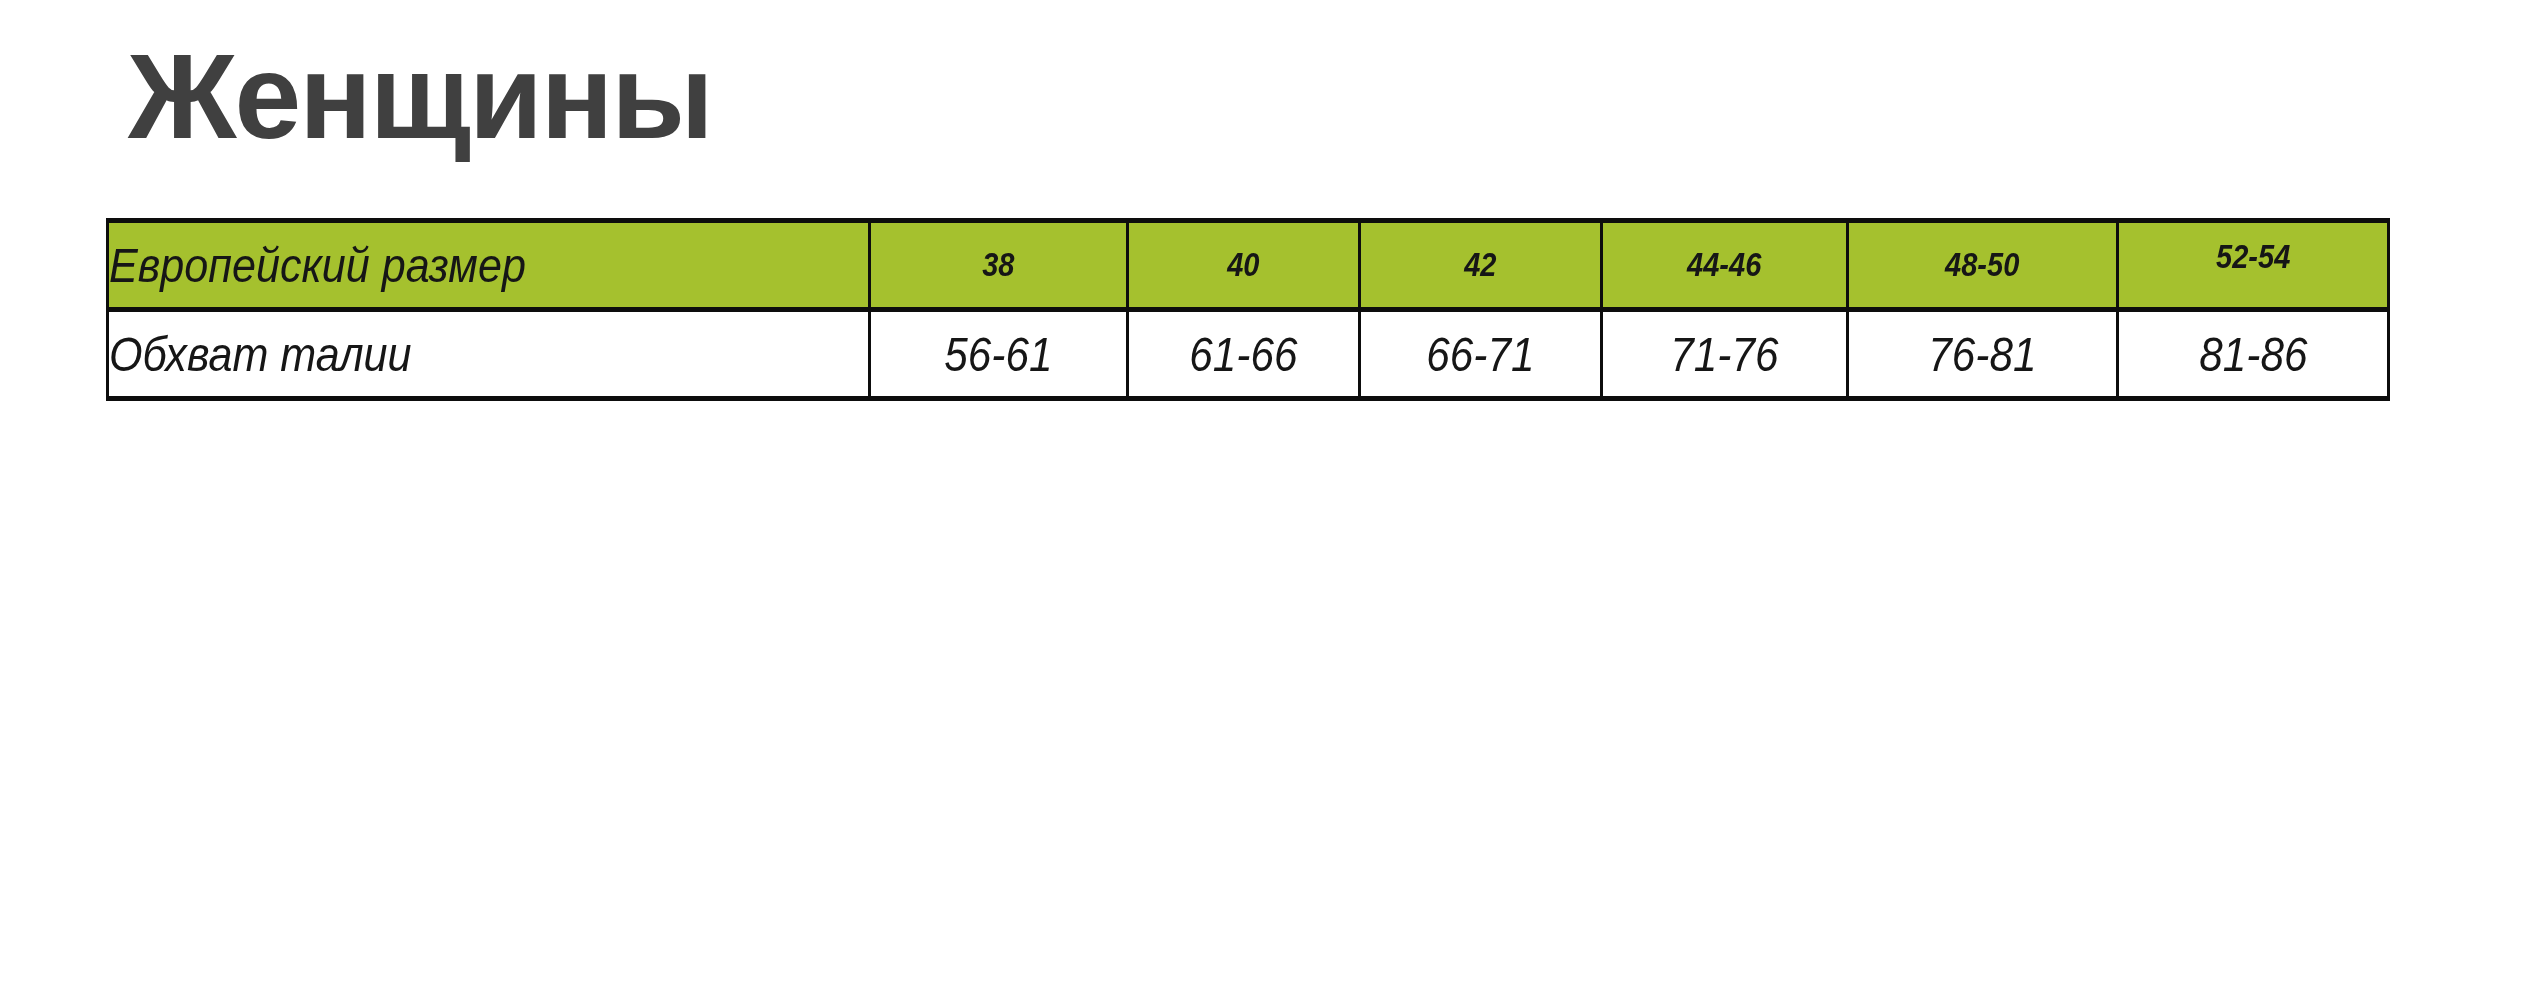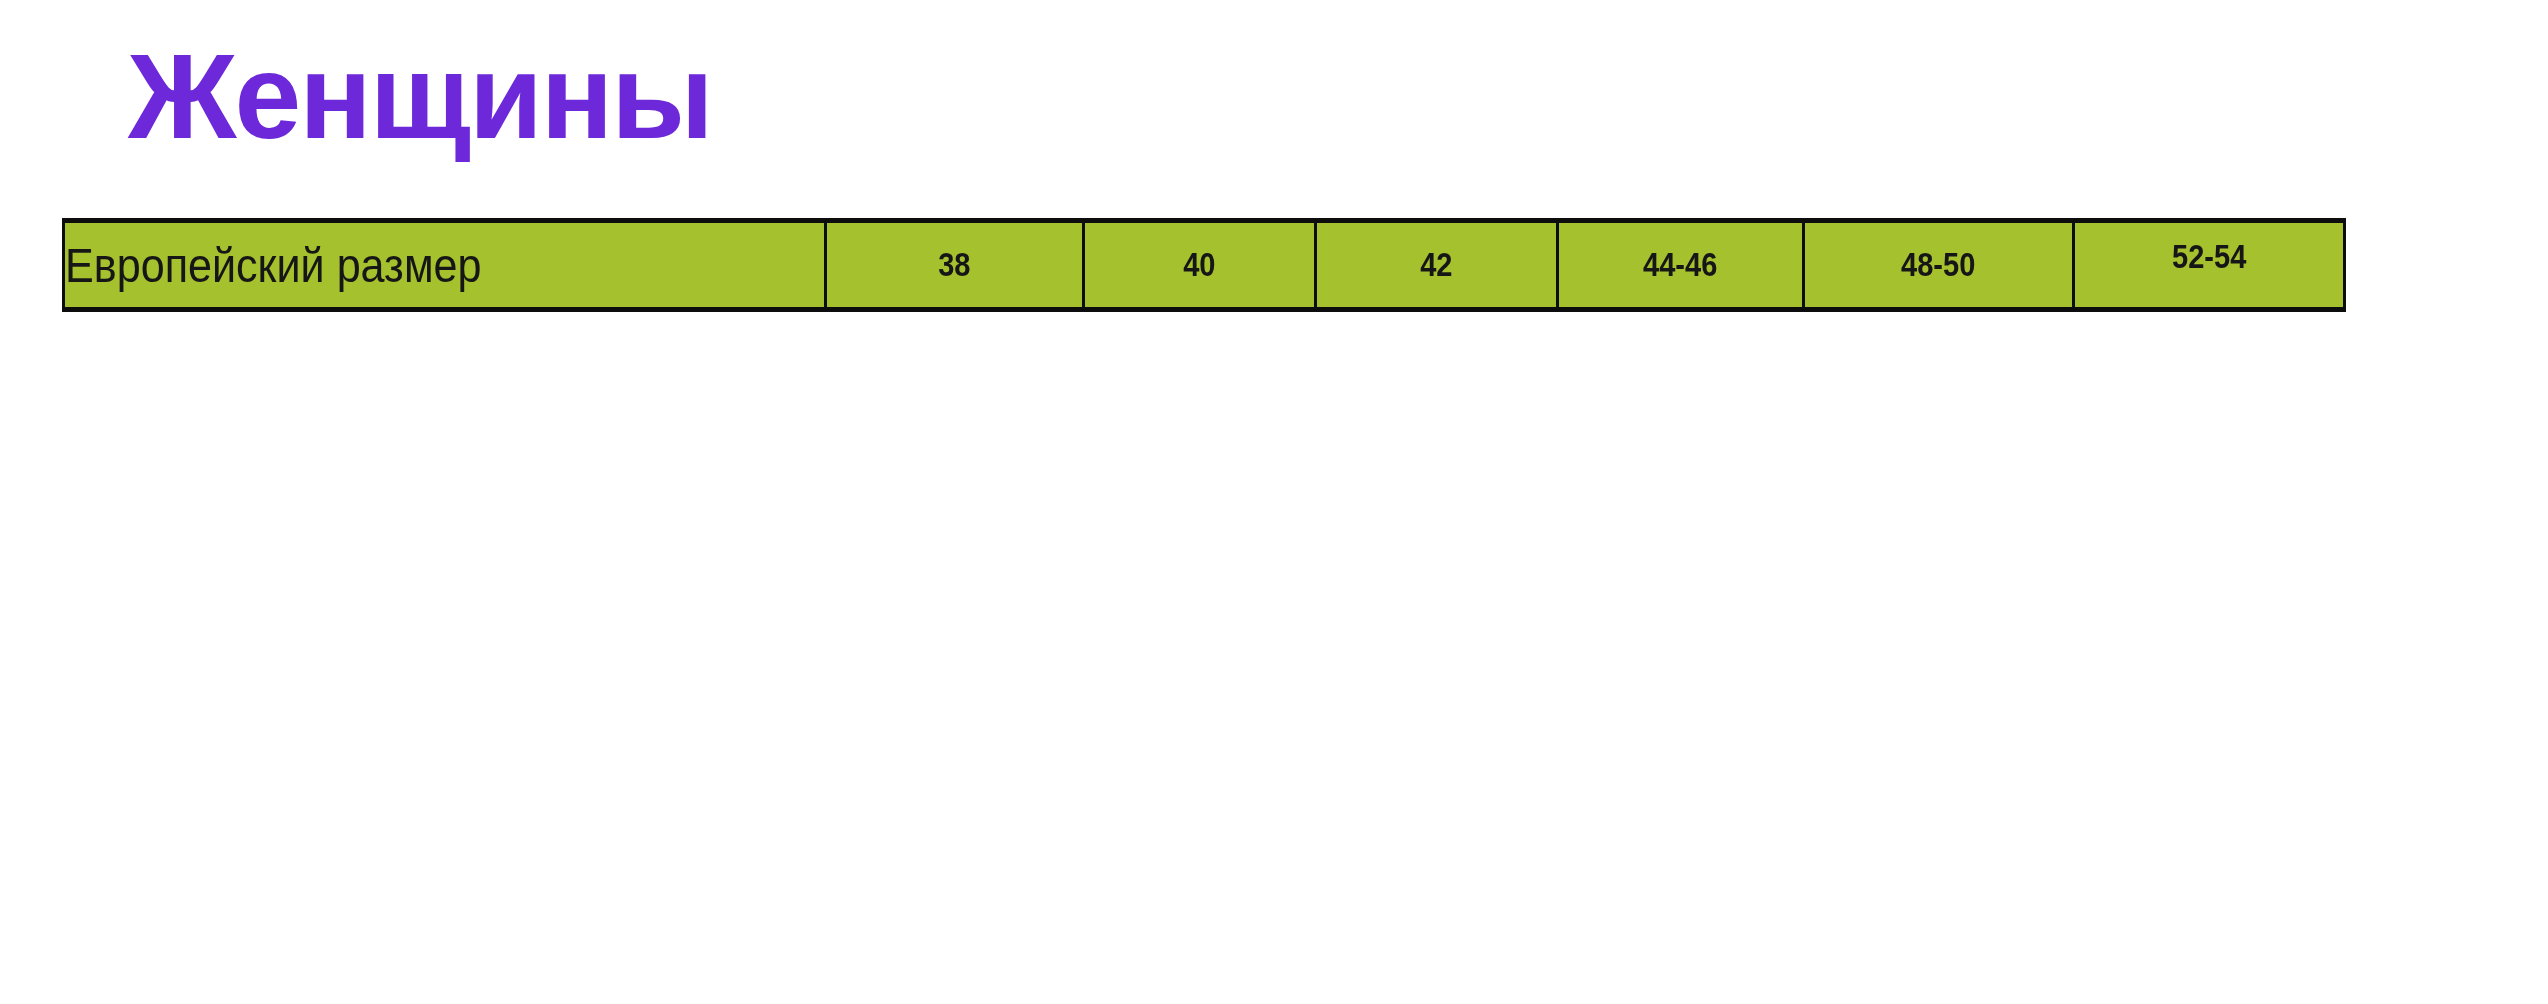--- a/index.html
+++ b/index.html
@@ -13,28 +13,29 @@
     overflow: hidden;
     font-family: "Liberation Sans", sans-serif;
     color: #161616;
   }
   .page-title {
     margin: 30px 0 16px 128px;
     font-size: 120px;
     line-height: 1.1;
     font-weight: bold;
     letter-spacing: -2px;
-    color: #6d28d9;
+    color: #404040;
   }
   table.size-table {
-    margin: 56px 0 0 62px;
+    margin: 56px 0 0 106px;
     border-collapse: collapse;
     table-layout: fixed;
     width: 2281px;
     border: 3px solid var(--border, #0d0d0d);
+    font-style: italic;
   }
   table.size-table td {
     border-left: 3px solid var(--border, #0d0d0d);
     border-right: 3px solid var(--border, #0d0d0d);
     border-top: 5px solid var(--border, #0d0d0d);
     border-bottom: 5px solid var(--border, #0d0d0d);
     height: 84px;
     padding: 0;
     vertical-align: middle;
     white-space: nowrap;
@@ -88,14 +89,23 @@
   <tbody>
     <tr class="row-eu">
       <td class="label-cell"><span class="cell-text">Европейский размер</span></td>
       <td class="value-cell"><span class="cell-text">38</span></td>
       <td class="value-cell"><span class="cell-text">40</span></td>
       <td class="value-cell"><span class="cell-text">42</span></td>
       <td class="value-cell"><span class="cell-text">44-46</span></td>
       <td class="value-cell"><span class="cell-text">48-50</span></td>
       <td class="value-cell raised"><span class="cell-text">52-54</span></td>
     </tr>
+    <tr>
+      <td class="label-cell"><span class="cell-text">Обхват талии</span></td>
+      <td class="value-cell"><span class="cell-text">56-61</span></td>
+      <td class="value-cell"><span class="cell-text">61-66</span></td>
+      <td class="value-cell"><span class="cell-text">66-71</span></td>
+      <td class="value-cell"><span class="cell-text">71-76</span></td>
+      <td class="value-cell"><span class="cell-text">76-81</span></td>
+      <td class="value-cell"><span class="cell-text">81-86</span></td>
+    </tr>
   </tbody>
 </table>
 
 </body></html>

